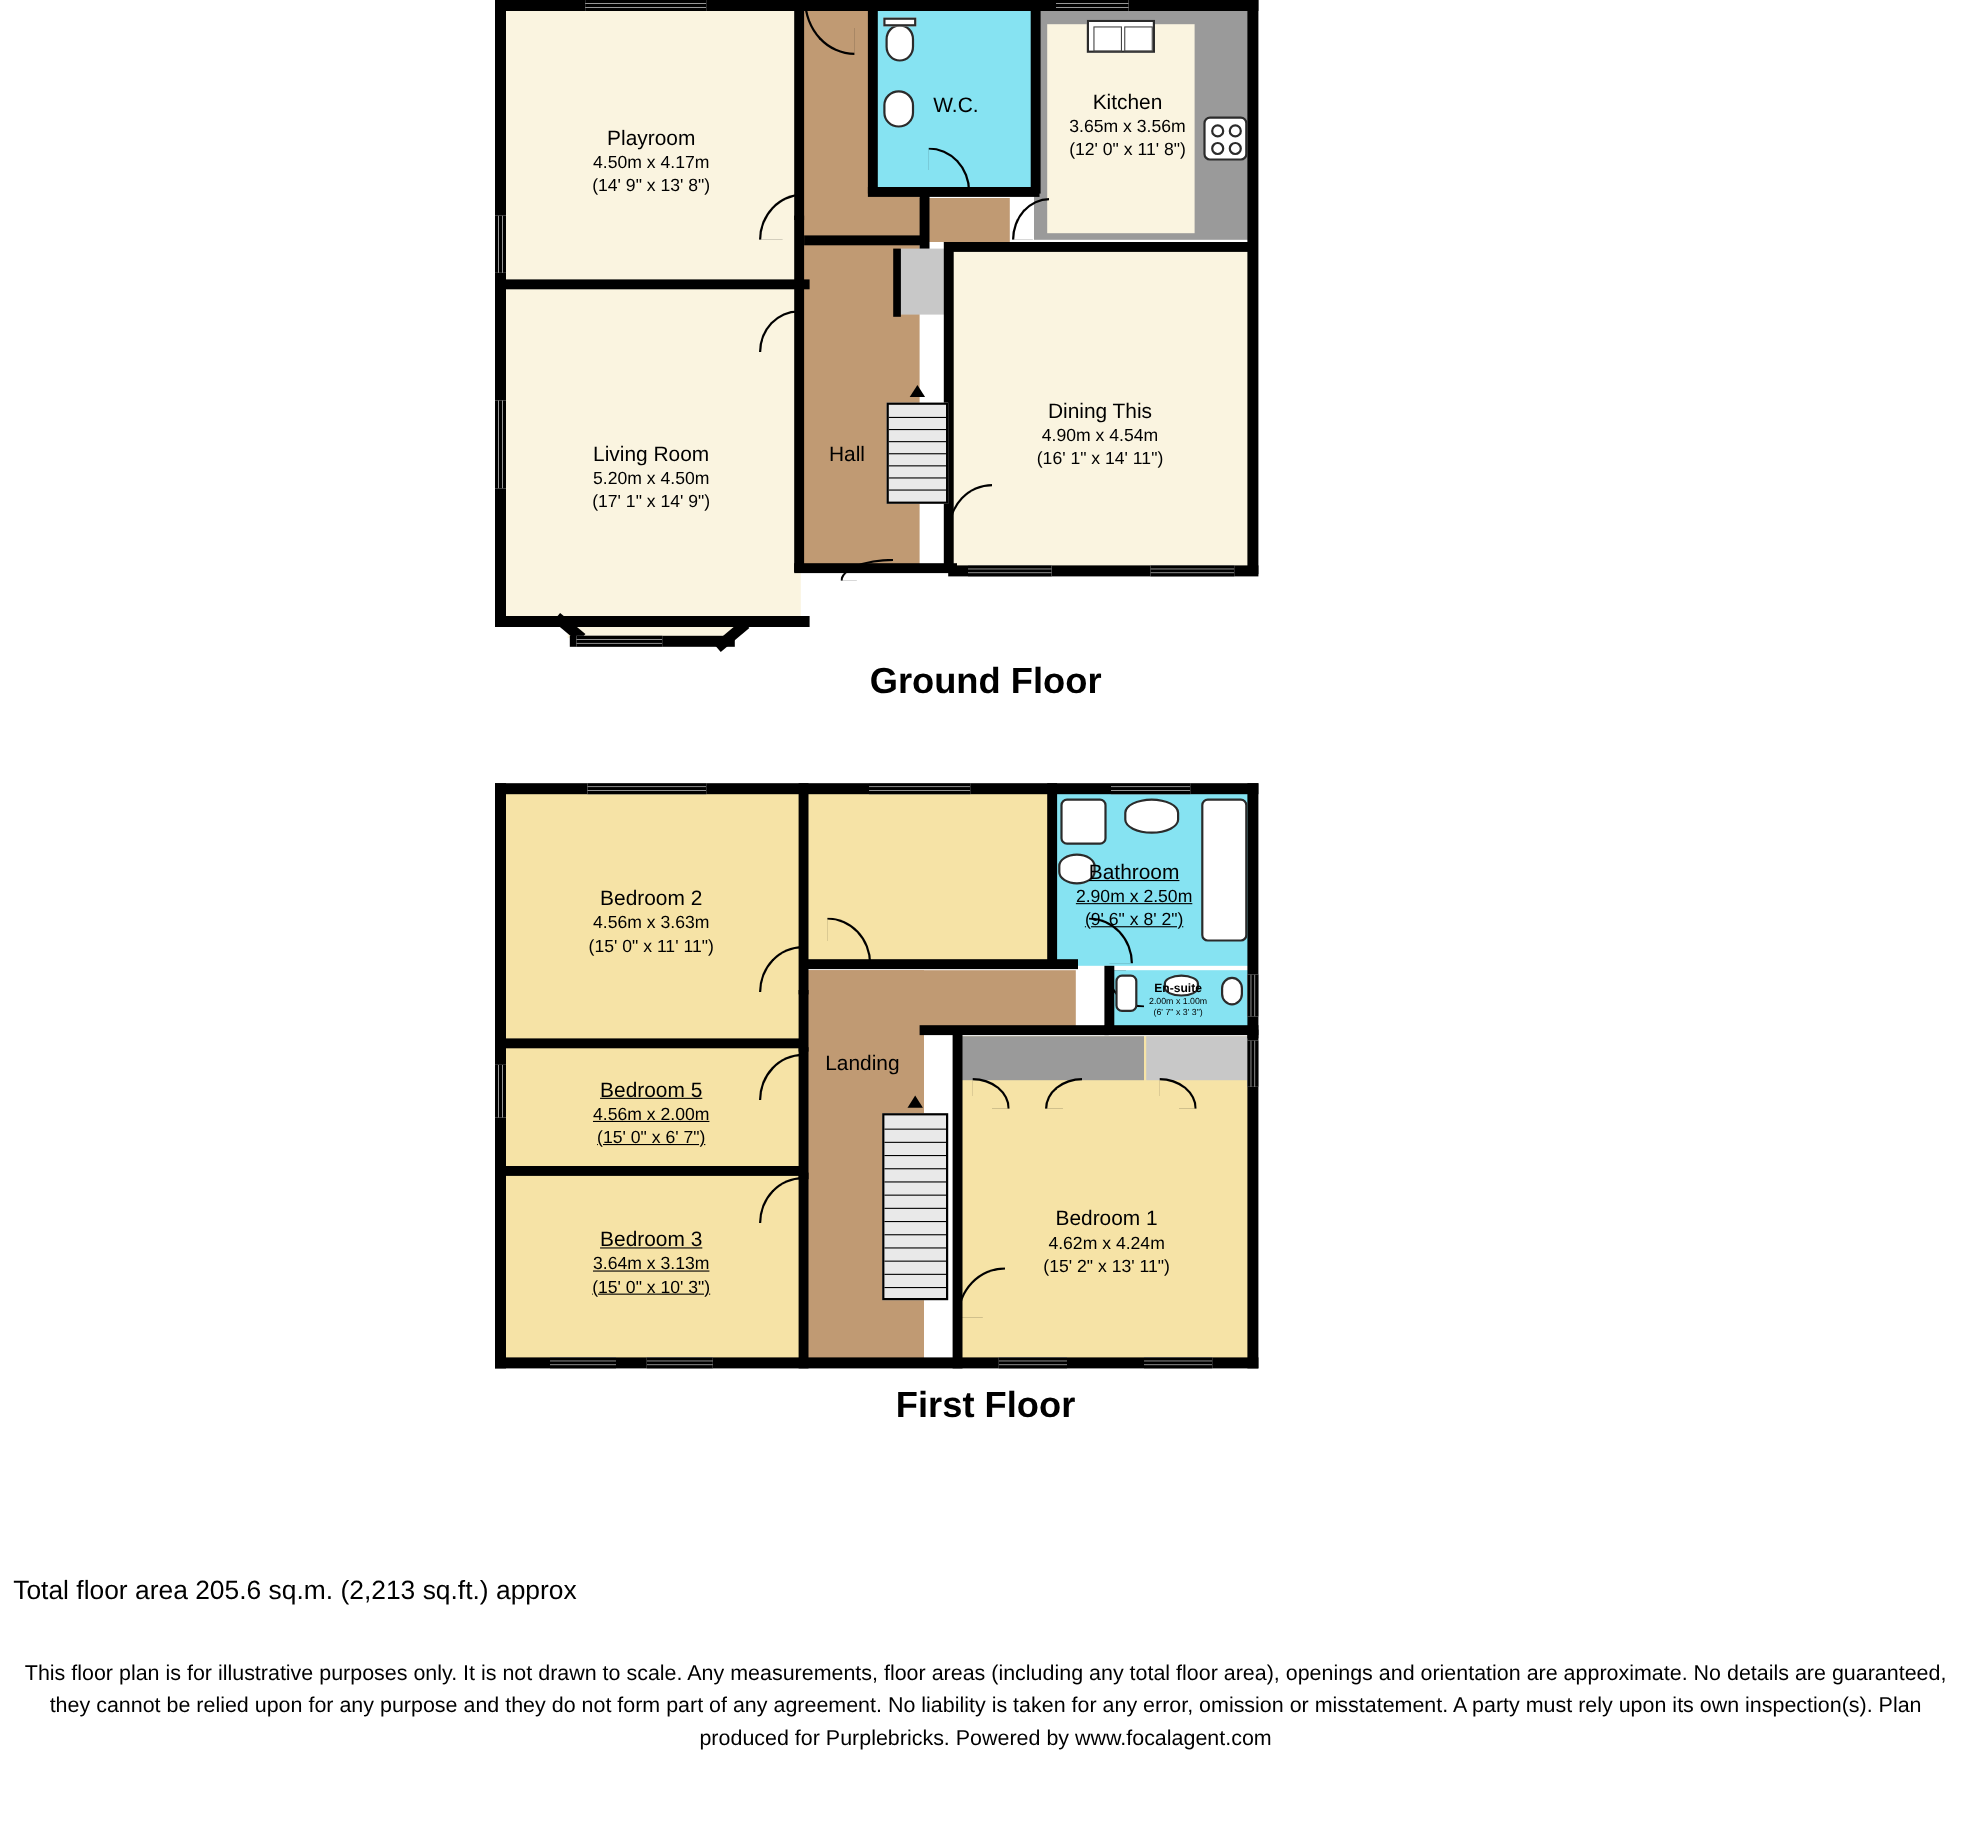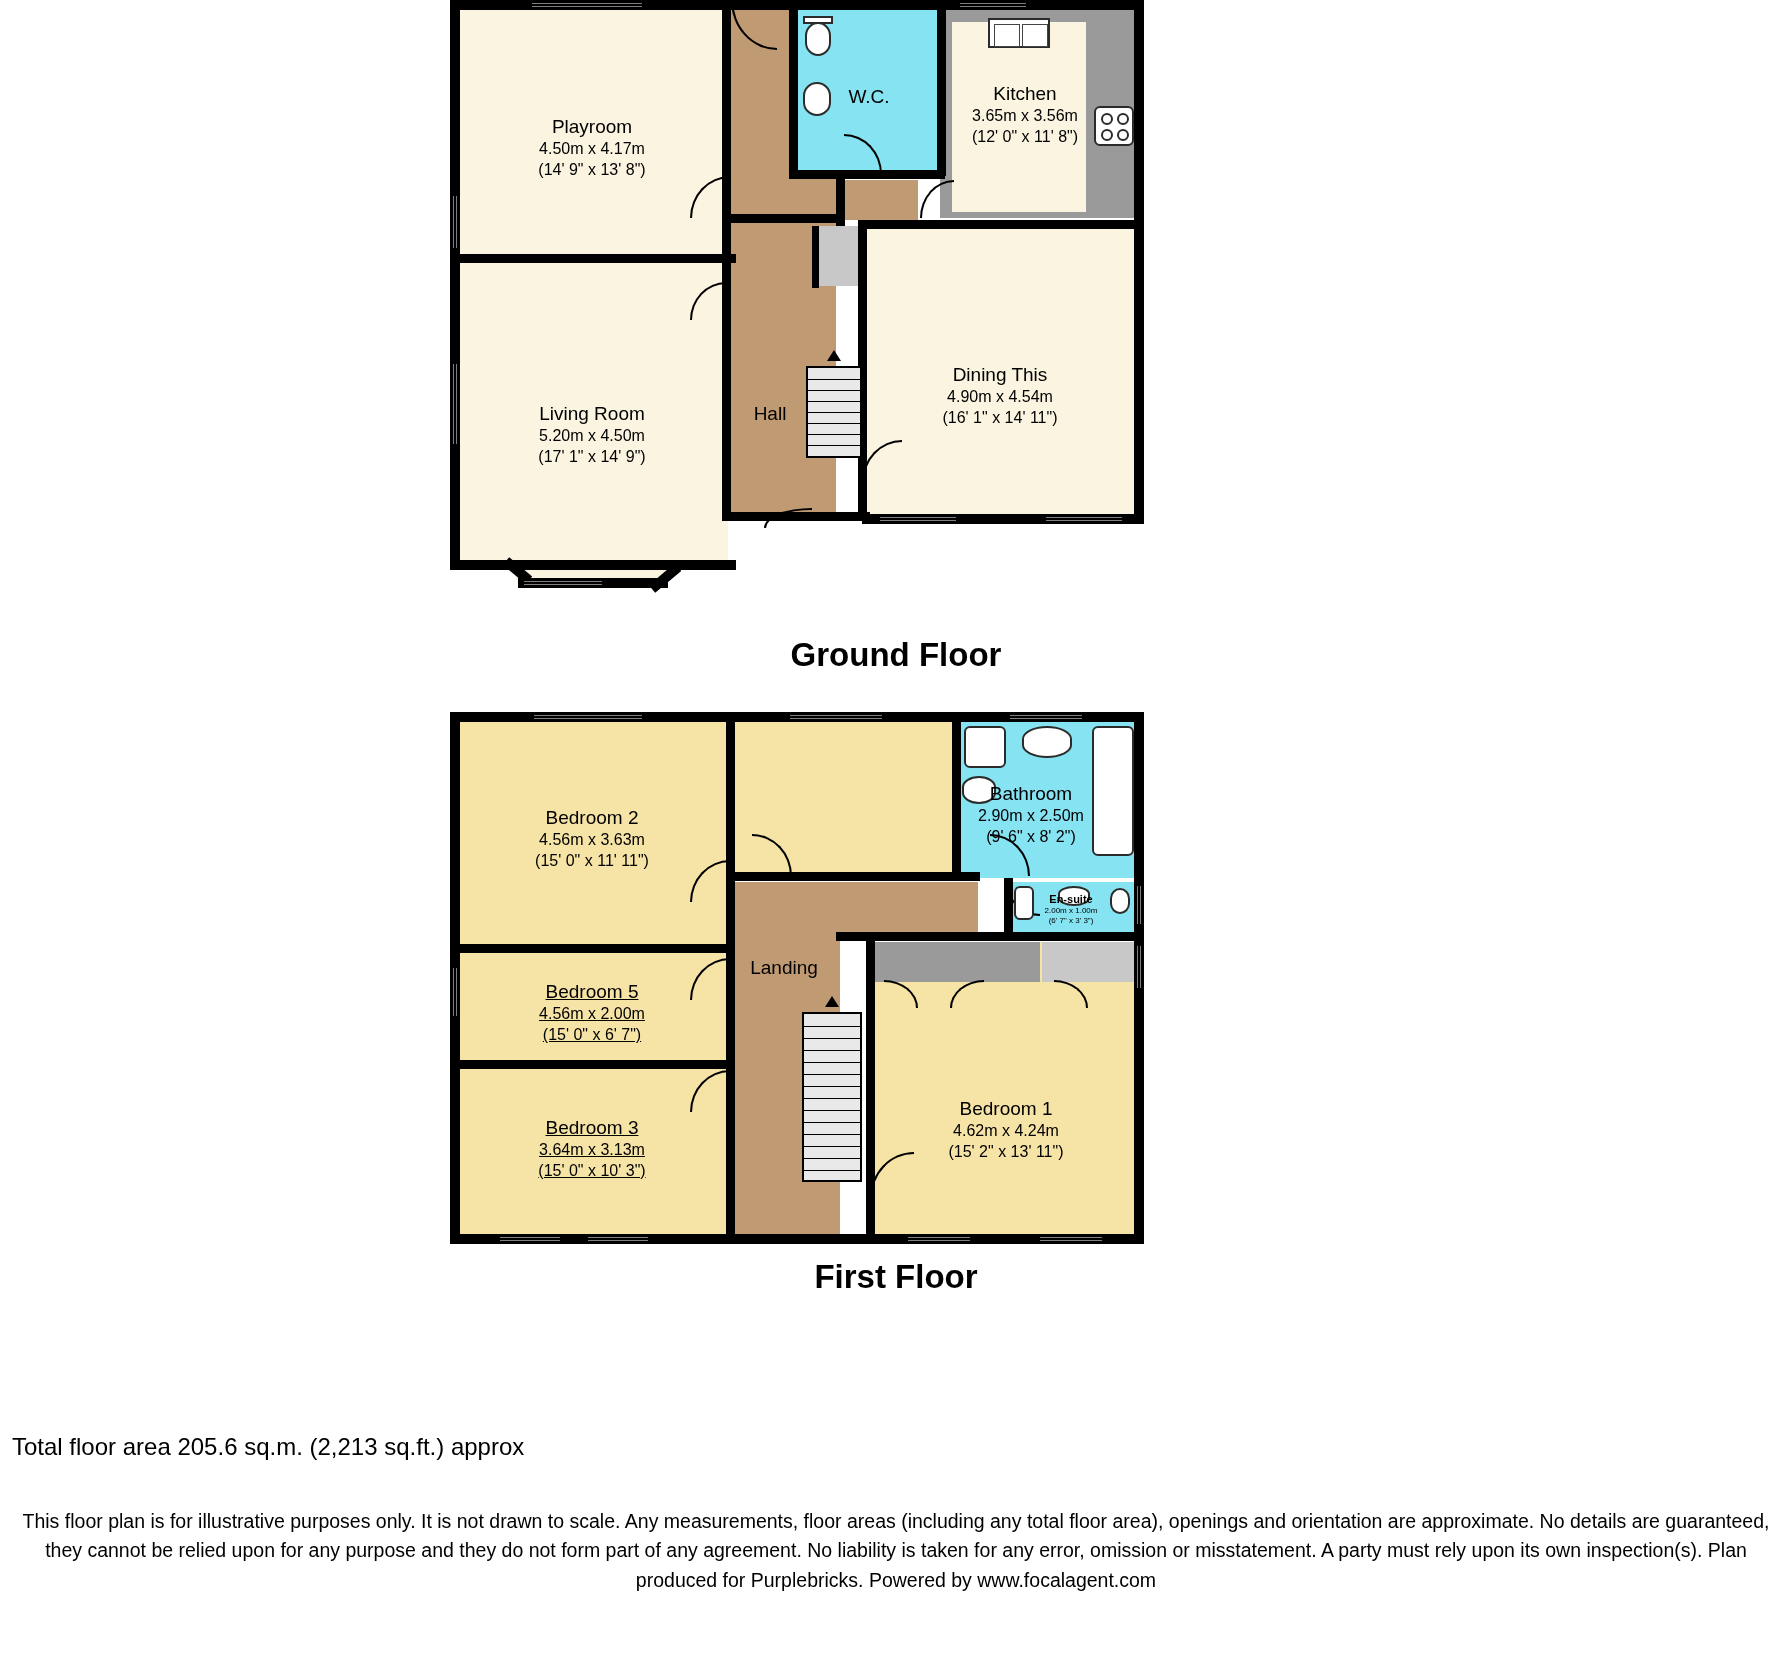--- a/index.html
+++ b/index.html
@@ -266,21 +266,21 @@
     <div class="label" style="left:731px; top:402px; width:78px;">
       <div class="name">Hall</div>
     </div>
 
     <div class="label" style="left:862px; top:363px; width:276px;">
       <div class="name">Dining This</div>
       <div class="dim">4.90m x 4.54m</div>
       <div class="dim">(16' 1" x 14' 11")</div>
     </div>
 
-    <div class="floor-title" style="left:0; top:600px;margin-top:36px;">Ground Floor</div>
+    <div class="floor-title" style="left:0; top:600px;">Ground Floor</div>
   </div>
 
   <div class="floor" style="left:0; top:700px; width:1792px; height:620px;">
 
     <div class="room yellow" style="left:456px; top:20px; width:272px; height:230px;"></div>
     <div class="room yellow" style="left:456px; top:252px; width:272px; height:112px;"></div>
     <div class="room yellow" style="left:456px; top:368px; width:272px; height:170px;"></div>
     <div class="room yellow" style="left:732px; top:20px; width:222px; height:158px;"></div>
     <div class="room bath" style="left:958px; top:20px; width:180px; height:158px;"></div>
     <div class="room bath" style="left:1010px; top:182px; width:128px; height:56px;"></div>
@@ -357,21 +357,21 @@
     <div class="fix oval" style="left:1058px; top:186px; width:32px; height:20px;"></div>
     <div class="fix oval" style="left:1110px; top:188px; width:20px; height:26px;"></div>
 
     <div class="label" style="left:456px; top:106px; width:272px;">
       <div class="name">Bedroom 2</div>
       <div class="dim">4.56m x 3.63m</div>
       <div class="dim">(15' 0" x 11' 11")</div>
     </div>
 
 
-    <div class="label" style="left:936px; top:82px; width:190px;">
+    <div class="label" style="left:936px; top:82px; width:190px;text-decoration:underline;">
       <div class="name">Bathroom</div>
       <div class="dim">2.90m x 2.50m</div>
       <div class="dim">(9' 6" x 8' 2")</div>
     </div>
 
     <div class="label" style="left:456px; top:280px; width:272px;text-decoration:underline;">
       <div class="name">Bedroom 5</div>
       <div class="dim">4.56m x 2.00m</div>
       <div class="dim">(15' 0" x 6' 7")</div>
     </div>

